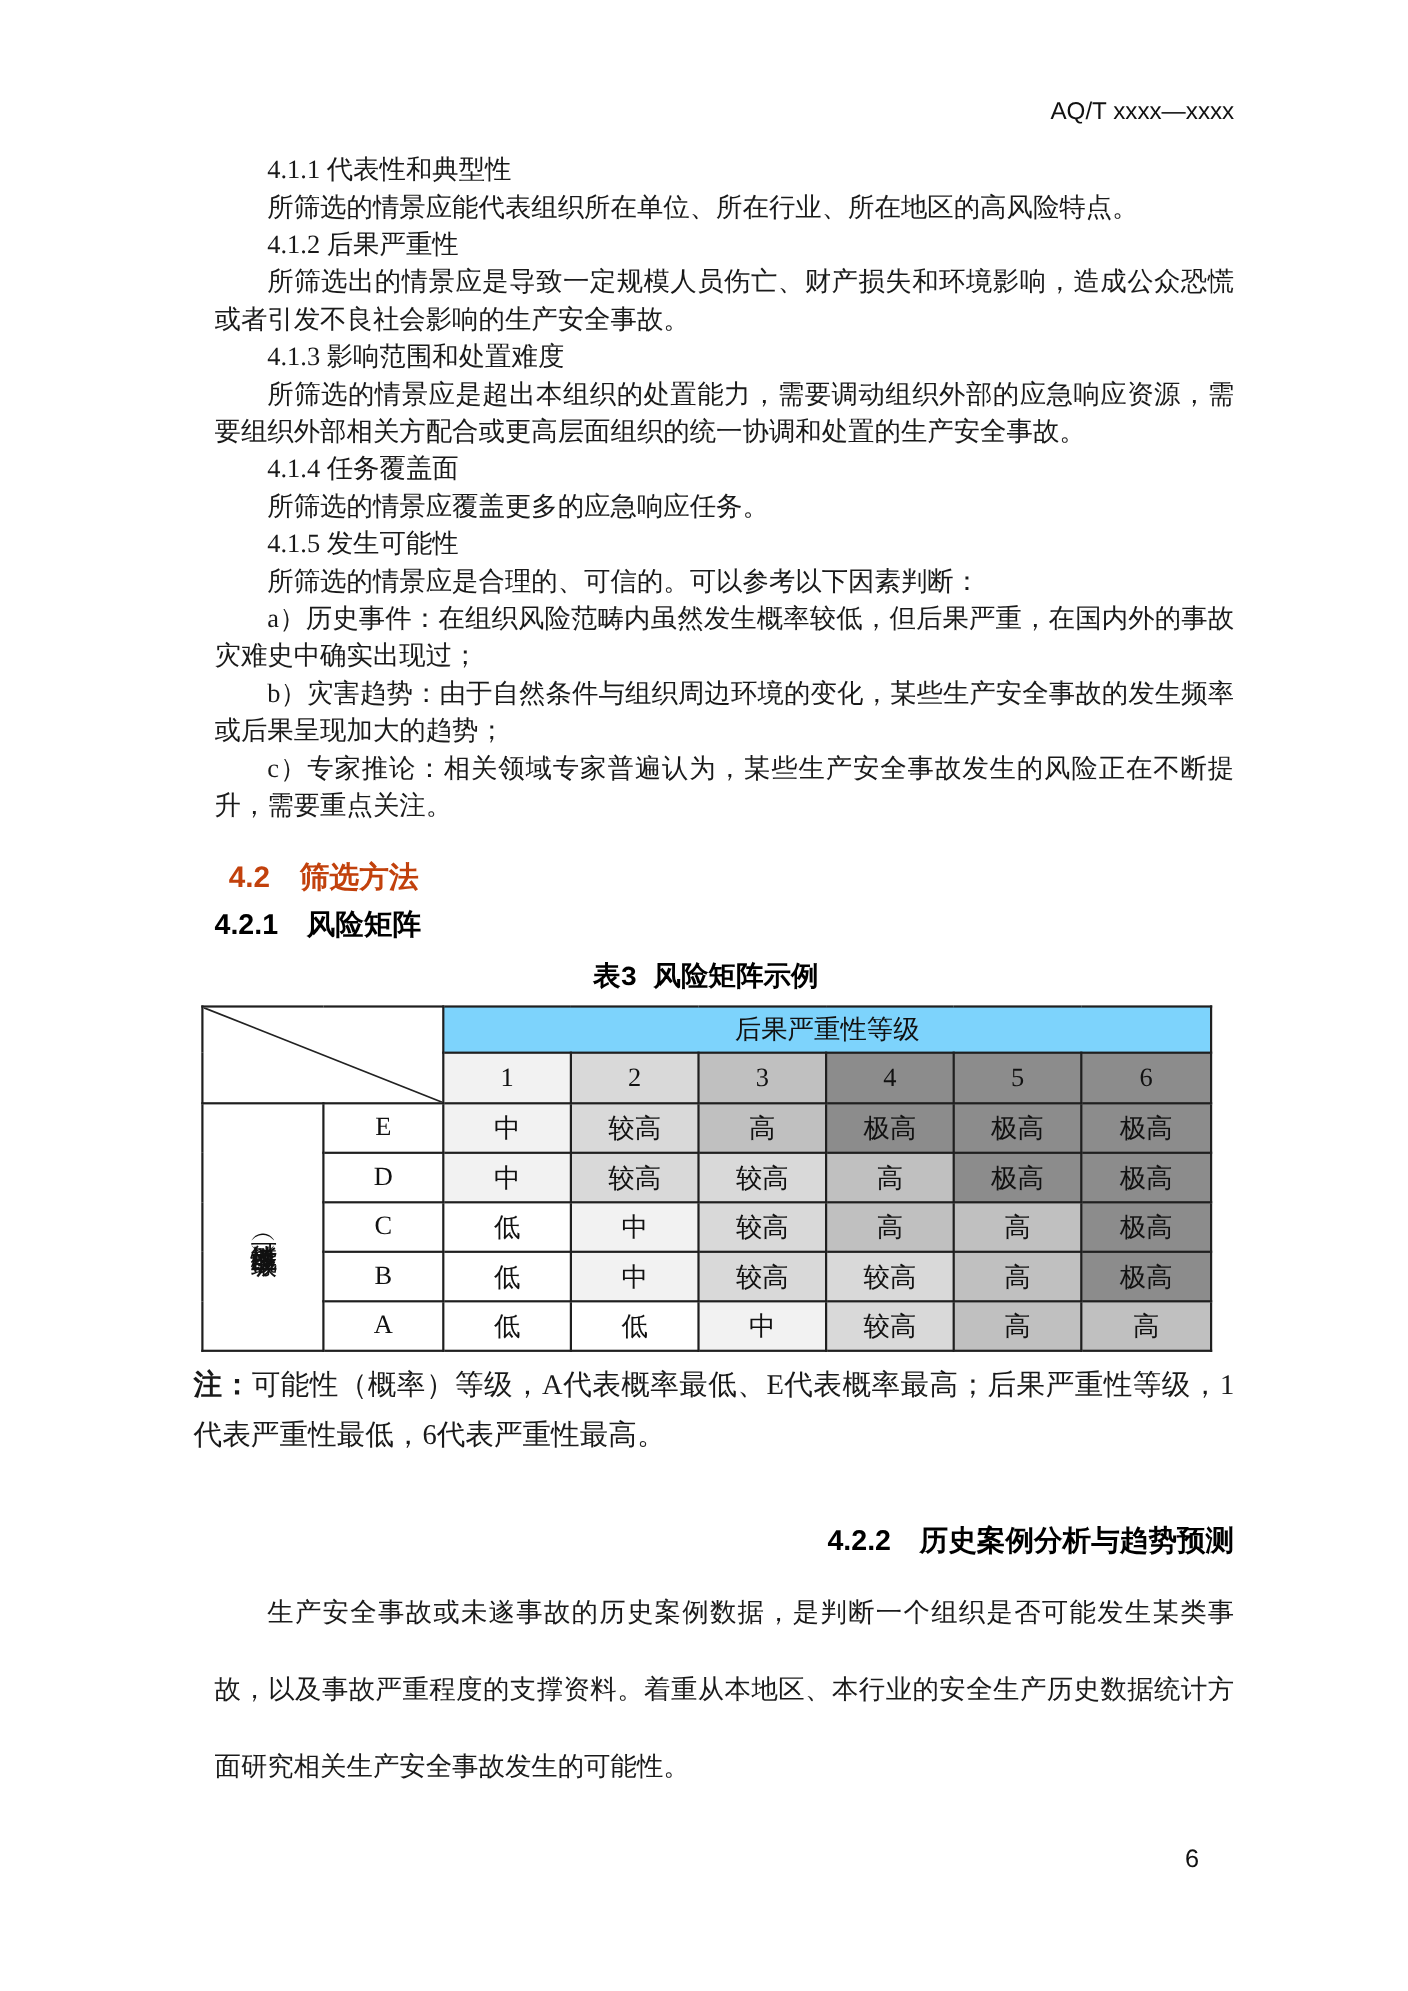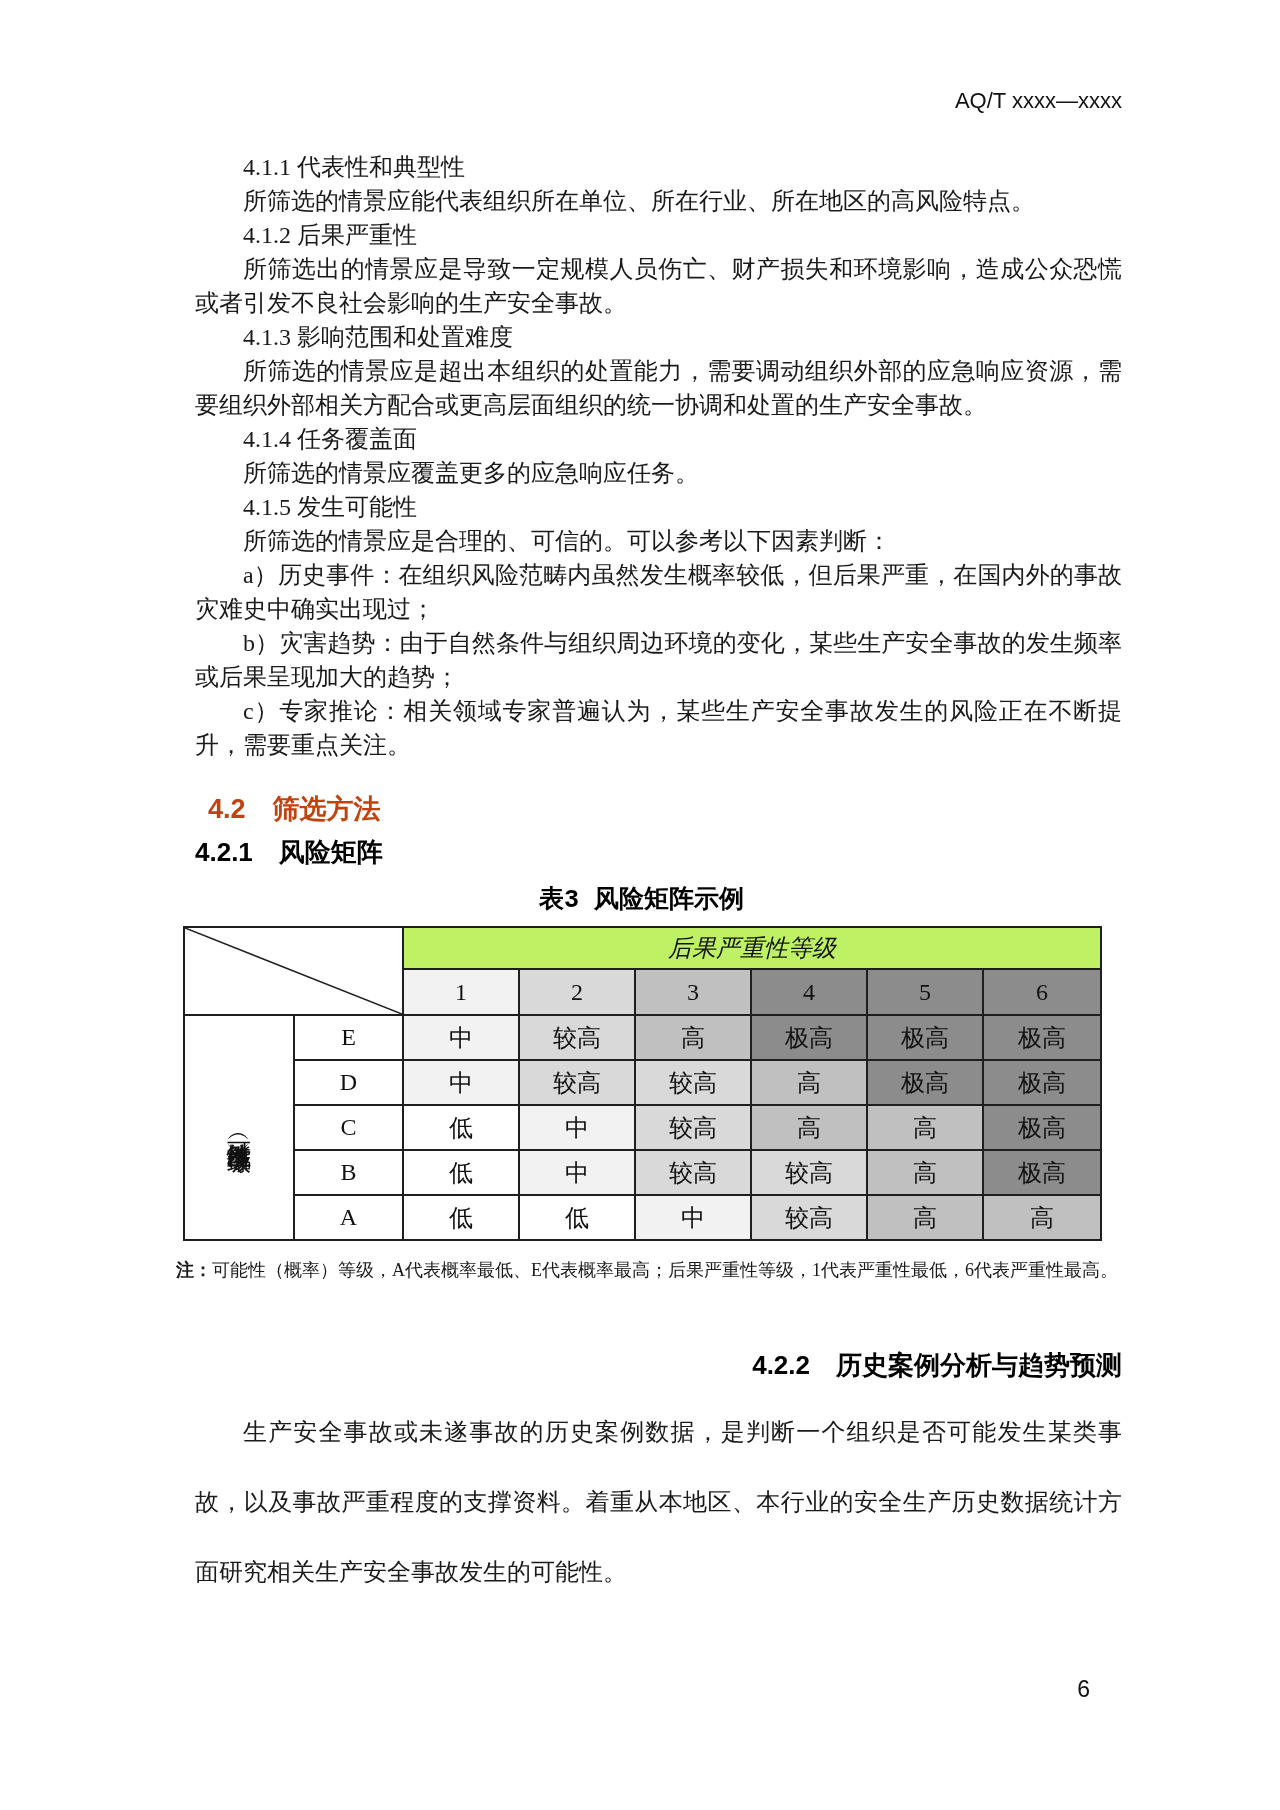--- a/index.html
+++ b/index.html
@@ -10,21 +10,21 @@
     box-sizing:border-box;
     padding:88px 158px 0 176px;
     font-family:"Liberation Serif","DejaVu Serif",serif;
     color:#1a1a1a;
     overflow:hidden;
   }
   .doc-code{
     text-align:right;
     font-family:"Liberation Sans","DejaVu Sans",sans-serif;
     font-size:22px;line-height:26px;
-    margin-bottom:36px;
+    margin-bottom:24px;
     color:#111;
   }
   .body-text p{
     margin:0;
     font-size:24px;line-height:34px;
     text-align:justify;
     text-indent:2em;
     margin-left:19px;
   }
   .h-42{
@@ -60,31 +60,31 @@
     text-align:center;vertical-align:middle;
     font-size:24px;
     padding:0;
     color:#111;
   }
   tr.hdr1 td{height:40px;}
   tr.hdr2 td{height:44px;}
   tr.datarow td{height:43px;}
   td.diag{position:relative;background:#fff;}
   td.diag svg{position:absolute;left:0;top:0;width:100%;height:100%;}
-  td.consq{background:#bef264;font-style:italic;}
+  td.consq{background:#7dd3fc;}
   td.vlabel{
     background:#fff;
     writing-mode:vertical-rl;
     font-size:22px;
     letter-spacing:1px;
     padding:4px 0;
   }
   .tbl-note{
     margin:6px 0 0 0;
-    font-size:18px;line-height:46px;
+    font-size:26px;line-height:46px;
     text-align:justify;
   }
   .tbl-note b{font-family:"Liberation Sans","DejaVu Sans",sans-serif;}
   .page-num{
     position:absolute;
     top:1676px;right:190px;
     font-family:"Liberation Sans","DejaVu Sans",sans-serif;
     font-size:23px;color:#111;
   }
 </style>

